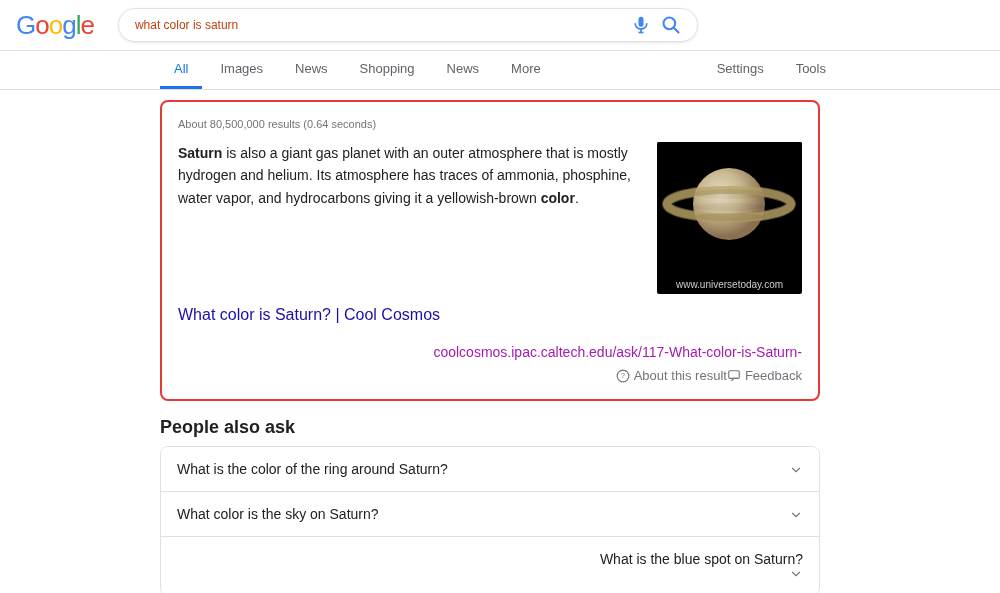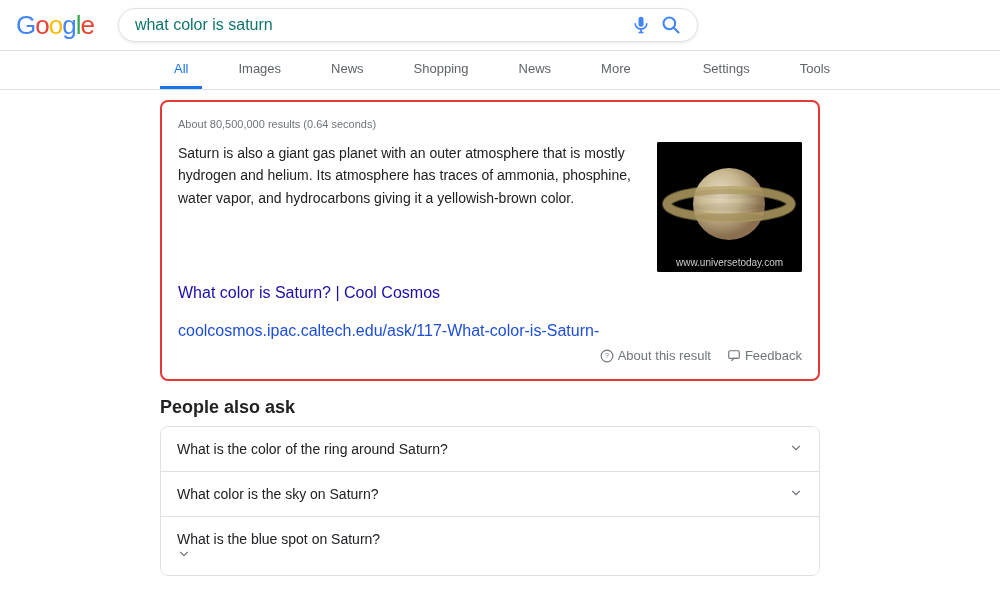--- a/index.html
+++ b/index.html
@@ -32,42 +32,42 @@
       border: 1px solid #dfe1e5;
       border-radius: 24px;
       padding: 6px 16px;
       flex: 1;
       max-width: 580px;
       box-shadow: 0 1px 3px rgba(0,0,0,0.1);
     }
     .search-input {
       border: none;
       outline: none;
-      font-size: 16px;
+      font-size: 12px;
       flex: 1;
-      color: #0f766e;
+      color: #c2410c;
     }
     .search-icons {
       display: flex;
       align-items: center;
       gap: 10px;
     }
     .mic-icon, .search-icon {
       width: 20px;
       height: 20px;
       cursor: pointer;
     }
 
     
     .nav-tabs {
       display: flex;
       align-items: center;
       padding: 0 160px;
       border-bottom: 1px solid #e0e0e0;
-      gap: 22px;
+      gap: 4px;
     }
     .nav-tab {
       padding: 10px 14px;
       font-size: 13px;
       color: #5f6368;
       cursor: pointer;
       border-bottom: 3px solid transparent;
       text-decoration: none;
     }
     .nav-tab.active { color: #1a73e8; border-bottom: 3px solid #1a73e8; font-weight: 500; }
@@ -97,24 +97,24 @@
       display: flex;
       gap: 16px;
       margin-bottom: 12px;
     }
     .snippet-text {
       flex: 1;
       font-size: 14px;
       line-height: 1.6;
       color: #202124;
     }
-    .snippet-text strong { font-weight: 400; }
+    .snippet-text strong { font-weight: 700; }
     .saturn-image {
       width: 145px;
-      height: 130px;
+      height: 152px;
       background: #000000;
       border-radius: 2px;
       position: relative;
       flex-shrink: 0;
       overflow: hidden;
     }
     .image-caption {
       position: absolute;
       bottom: 4px;
       left: 4px;
@@ -125,29 +125,29 @@
     }
     .snippet-link-section { margin-top: 8px; }
     .snippet-link {
       color: #1a0dab;
       font-size: 16px;
       text-decoration: none;
       display: block;
       margin-bottom: 20px;
     }
     .snippet-url {
-      color: #1d4ed8;
-      font-size: 16px;
+      color: #a21caf;
+      font-size: 14px;
+      text-align: right;
     }
     .snippet-footer {
       display: flex;
       justify-content: flex-end;
       align-items: center;
       margin-top: 8px;
-      gap: 16px;
       font-size: 13px;
       color: #70757a;
     }
     .footer-btn {
       display: flex;
       align-items: center;
       gap: 4px;
       cursor: pointer;
     }
 
@@ -160,21 +160,21 @@
     }
     .faq-container {
       max-width: 660px;
       border: 1px solid #e0e0e0;
       border-radius: 8px;
       overflow: hidden;
     }
     .faq-item {
       display: flex;
       justify-content: space-between;
-      align-items: flex-start;
+      align-items: flex-end;
       padding: 14px 16px;
       border-bottom: 1px solid #e0e0e0;
       cursor: pointer;
       background: #fff;
     }
     .faq-item:last-child { border-bottom: none; flex-direction: column; }
     .faq-question { font-size: 14px; color: #202124; }
     .chevron-down {
       width: 14px;
       height: 14px;

